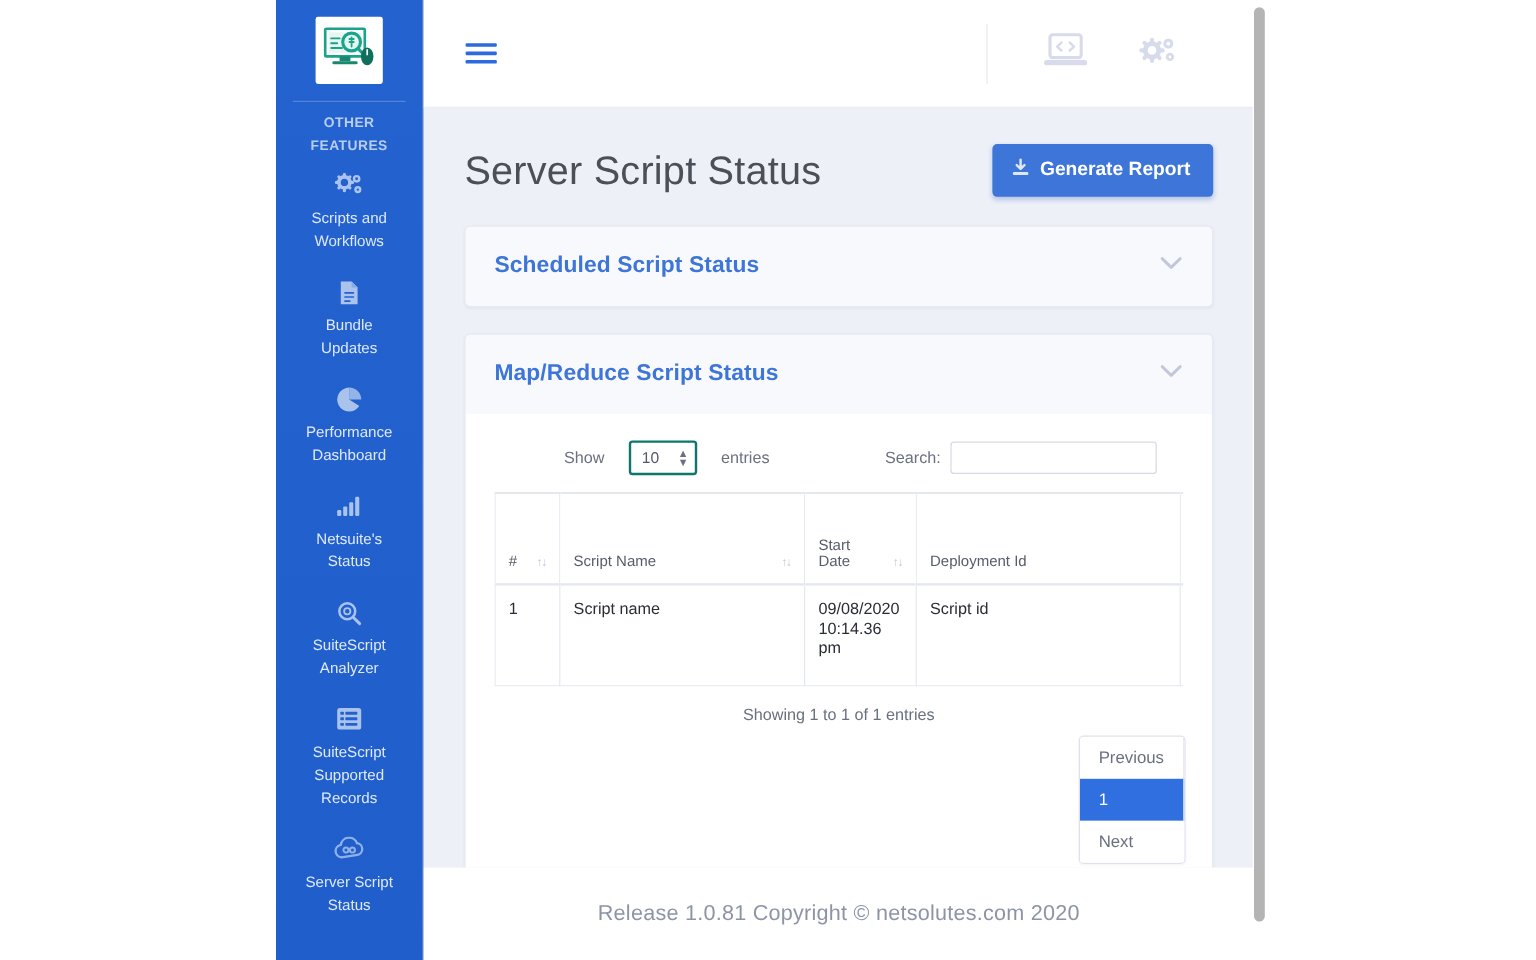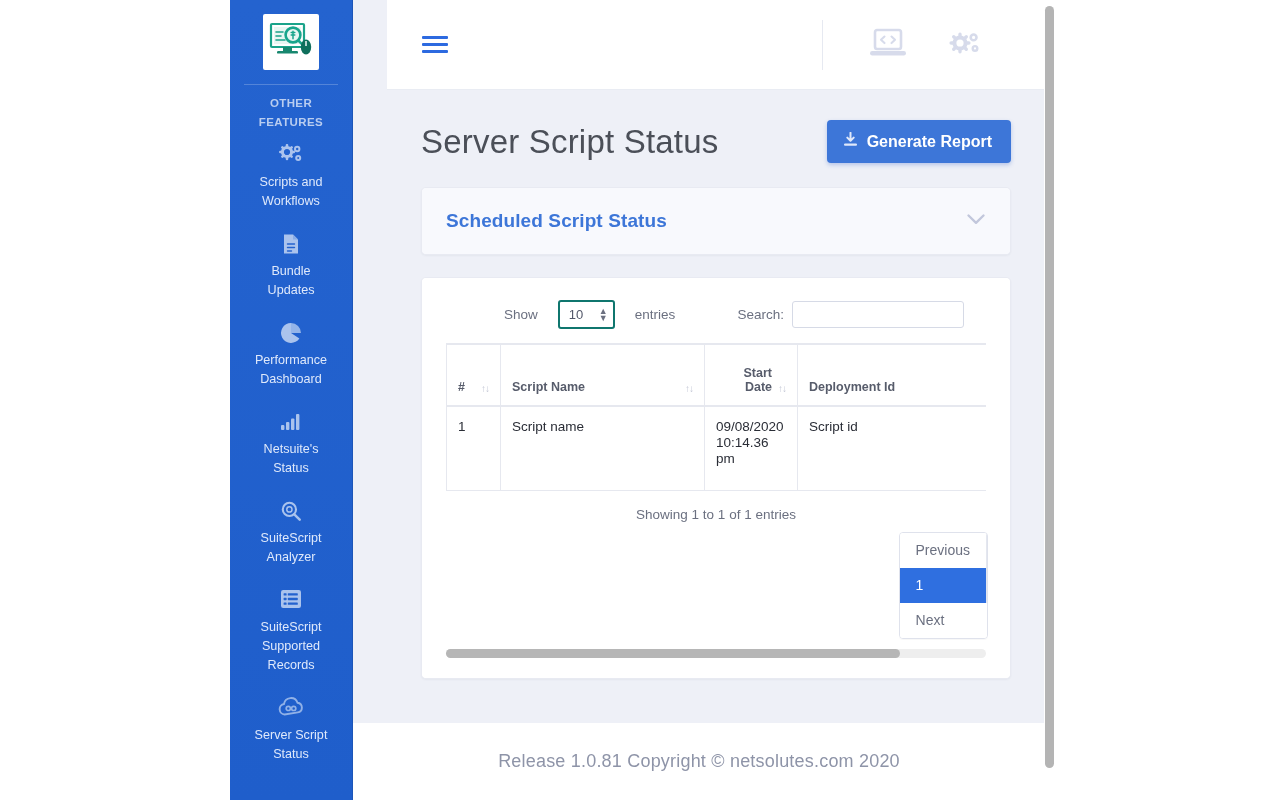--- a/index.html
+++ b/index.html
@@ -73,21 +73,20 @@
     font-weight: normal;
   }
 
   
   .main {
     position: absolute;
     left: 353px; top: 0;
     width: 692px; height: 800px;
     background: #eef0f7;
     overflow: hidden;
-    padding-left: 34px;
   }
 
   
   .topbar {
     height: 90px;
     background: #ffffff;
     display: flex;
     align-items: center;
     border-bottom: 1px solid #e9ecf3;
     position: relative;
@@ -256,23 +255,23 @@
     table-layout: fixed;
   }
   table.dt th {
     border: 1px solid #e6e8ef;
     border-top: 2px solid #e6e8ef;
     border-bottom: 2px solid #e6e8ef;
     vertical-align: bottom;
     padding: 10px 11px 11px 11px;
     font-size: 12.5px;
     color: #575c6b;
-    font-weight: bold;
-    text-align: right;
-    height: 62px;
+    font-weight: normal;
+    text-align: left;
+    height: 76px;
     background: #fff;
     position: relative;
   }
   th .th-inner {
     display: flex;
     align-items: flex-end;
     justify-content: space-between;
     gap: 6px;
   }
   th .sort {
@@ -558,20 +557,28 @@
           <h2>Scheduled Script Status</h2>
           <span class="chev">
             <svg width="20" height="13" viewBox="0 0 20 13">
               <path d="M2.5 2.5L10 9.8l7.5-7.3" fill="none" stroke="#c2c7dc" stroke-width="2.4" stroke-linecap="round" stroke-linejoin="round"></path>
             </svg>
           </span>
         </div>
       </section>
 
       <section class="card">
+        <div class="card-header">
+          <h2>Map/Reduce Script Status</h2>
+          <span class="chev">
+            <svg width="20" height="13" viewBox="0 0 20 13">
+              <path d="M2.5 2.5L10 9.8l7.5-7.3" fill="none" stroke="#c2c7dc" stroke-width="2.4" stroke-linecap="round" stroke-linejoin="round"></path>
+            </svg>
+          </span>
+        </div>
 
         <div class="card-body">
 
           <div class="dt-top">
             <div class="dt-length">
               <span>Show</span>
               <span class="select-wrap">
                 <select class="dt-select">
                   <option>10</option>
                   <option>25</option>

